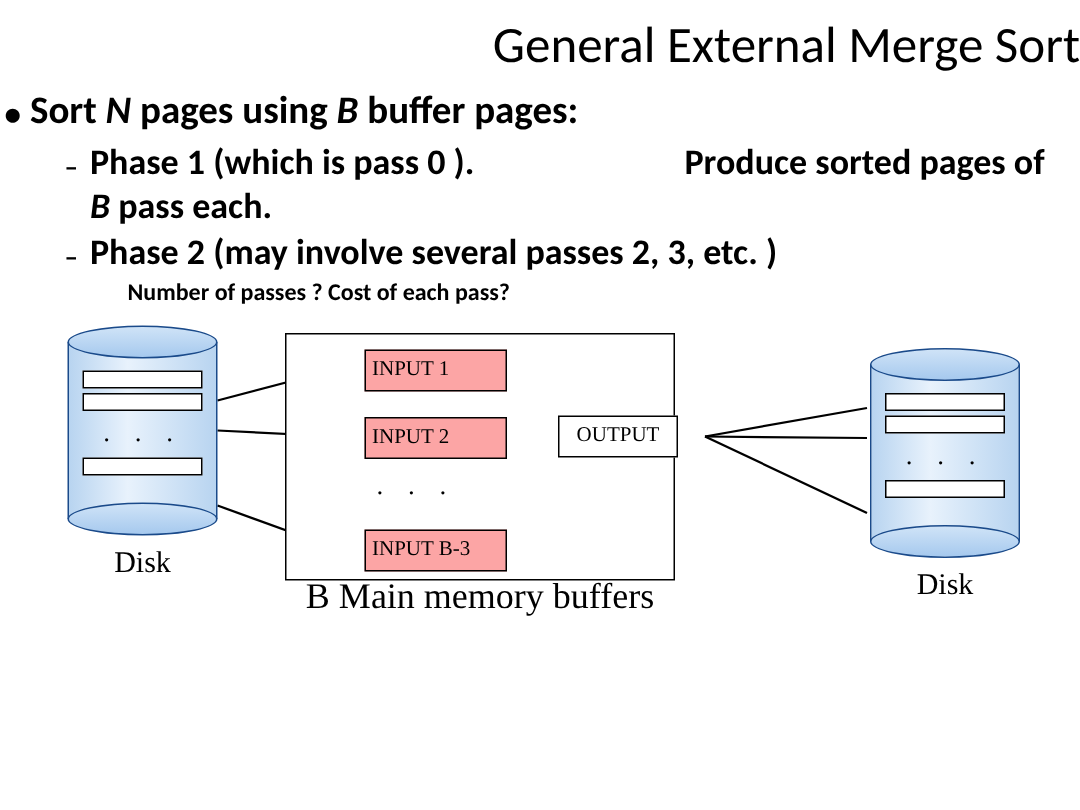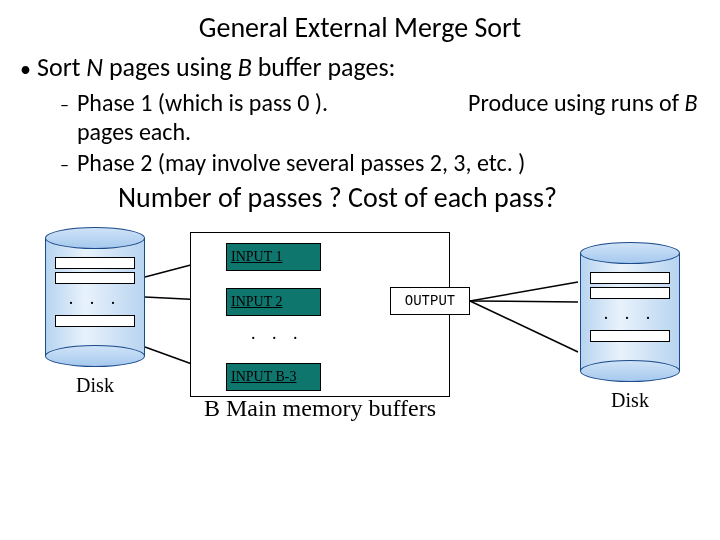--- a/index.html
+++ b/index.html
@@ -8,29 +8,30 @@
     padding: 0;
     width: 720px;
     height: 540px;
     font-family: Calibri, Arial, sans-serif;
     color: #000;
     background: #fff;
     position: relative;
     overflow: hidden;
   }
   .title {
-    text-align: center;
-    font-size: 28px;
+    text-align: right;
+    font-size: 34px;
     font-weight: 400;
     padding-top: 10px;
     padding-bottom: 6px;
   }
   .content {
-    padding-left: 20px;
+    padding-left: 3px;
     padding-right: 10px;
+    font-weight: bold;
   }
   .bullet-line {
     font-size: 26px;
     margin-bottom: 6px;
   }
   .bullet-line .dot {
     font-size: 22px;
     vertical-align: middle;
     margin-right: 6px;
   }
@@ -48,22 +49,22 @@
     margin-right: 8px;
     font-size: 18px;
     padding-top: 5px;
   }
   .sub-line .text {
     flex: 1;
     line-height: 1.2;
   }
   .gap { display: inline-block; width: 140px; }
   .indent-q {
-    margin-left: 58px;
-    font-size: 28px;
+    margin-left: 42px;
+    font-size: 16px;
   }
   
   .diagram {
     position: relative;
     margin-top: 12px;
     width: 720px;
     height: 220px;
   }
   .disk {
     position: absolute;
@@ -127,52 +128,51 @@
     position: absolute;
     left: 190px;
     top: 5px;
     width: 260px;
     height: 165px;
     border: 1.5px solid #000;
     background: #fff;
   }
   .input-box {
     position: absolute;
-    left: 35px;
+    left: 52px;
     width: 95px;
     height: 28px;
     border: 1.5px solid #000;
-    background: #0f766e;
+    background: #fca5a5;
     font-family: 'Times New Roman', serif;
     font-size: 14px;
     display: flex;
     align-items: center;
     padding-left: 4px;
-    text-decoration: underline;
   }
   .input1 { top: 10px; }
   .input2 { top: 55px; }
   .input3 { top: 130px; }
   .memory-dots {
     position: absolute;
     left: 60px;
     top: 90px;
     font-size: 18px;
     letter-spacing: 6px;
     font-family: 'Times New Roman', serif;
   }
   .output-box {
     position: absolute;
-    left: 390px;
+    left: 372px;
     top: 60px;
     width: 80px;
     height: 28px;
     border: 1.5px solid #000;
     background: #fff;
-    font-family: Liberation Mono, monospace;
+    font-family: Liberation Serif, serif;
     font-size: 14px;
     display: flex;
     align-items: center;
     justify-content: center;
   }
   .memory-label {
     position: absolute;
     bottom: -26px;
     width: 100%;
     text-align: center;
@@ -197,21 +197,21 @@
 
 <div class="content">
   <div class="bullet-line">
     <span class="dot">•</span><span>Sort </span><span class="italic">N</span><span> pages using </span><span class="italic">B</span><span> buffer pages:</span>
   </div>
 
   <div class="sub-bullets">
     <div class="sub-line">
       <span class="dash">–</span>
       <span class="text">
-        <span>Phase 1 (which is pass 0 ).</span><span class="gap"></span><span>Produce using runs of </span><span class="italic">B</span><span> pages each.</span>
+        <span>Phase 1 (which is pass 0 ).</span><span class="gap"></span><span>Produce sorted pages of </span><span class="italic">B</span><span> pass each.</span>
       </span>
     </div>
     <div class="sub-line">
       <span class="dash">–</span>
       <span class="text">Phase 2  (may involve several passes 2, 3, etc. )</span>
     </div>
     <div class="indent-q">Number of passes ? Cost of  each pass?</div>
   </div>
 </div>
 

